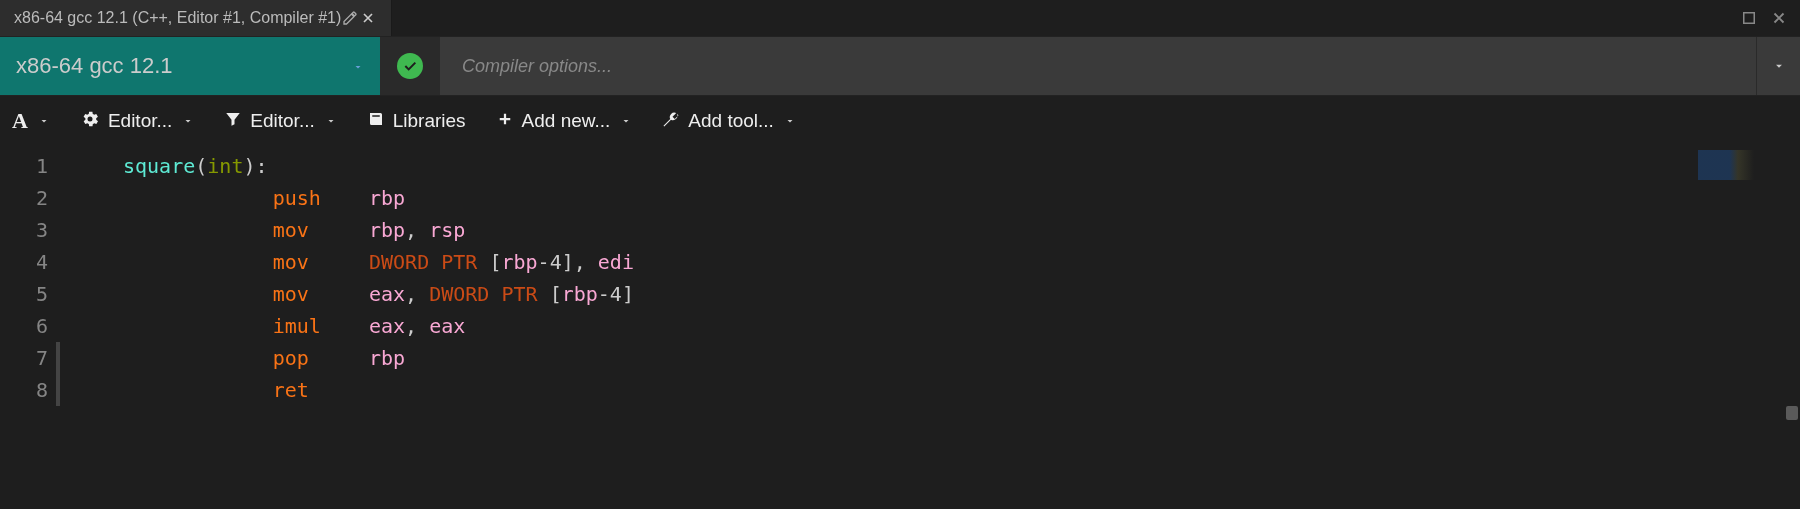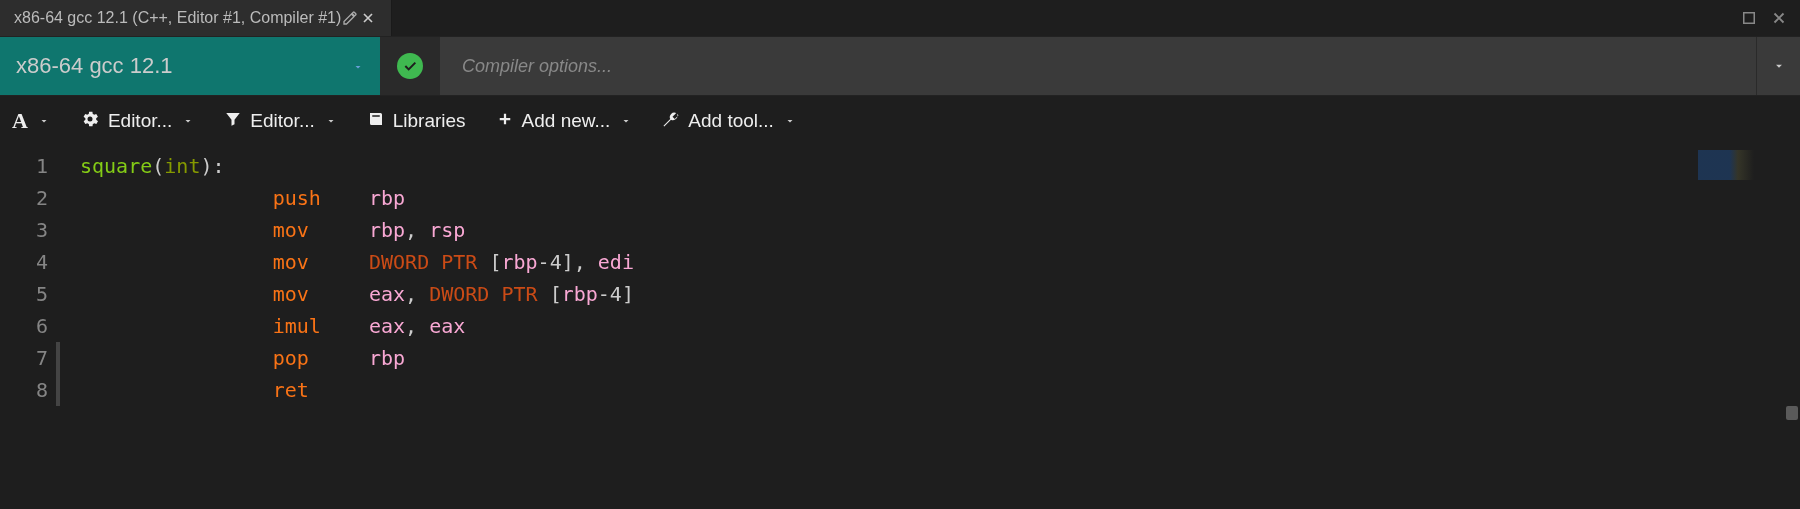--- a/index.html
+++ b/index.html
@@ -135,21 +135,21 @@
       top:4px; right:22px;
       width:80px; height:30px;
       background: linear-gradient(90deg, #1e3a5f 0%, #1e3a5f 40%, #3a3a2a 50%, #1e1e1e 70%);
       opacity:0.8;
     }
     .scrollbar {
       position:absolute; right:0; top:0; bottom:0; width:18px;
       background:#1e1e1e;
     }
     .scrollbar-thumb { position:absolute; right:2px; top:260px; width:12px; height:14px; background:#5a5a5a; border-radius:2px; }
-    .tok-label { color:#84cc16; }
+    .tok-label { color:#5eead4;margin-left:43px; }
     .tok-type { color:#859900; }
     .tok-punct { color:#ccc; }
     .tok-mnemonic { color:#f97316; }
     .tok-reg { color:#f9a8d4; }
     .tok-ptr { color:#cb4b16; }
     .tok-num { color:#ccc; }
     .tok-comma { color:#ccc; }
     .tok-bracket { color:#ccc; }
   </style>
 </head>

